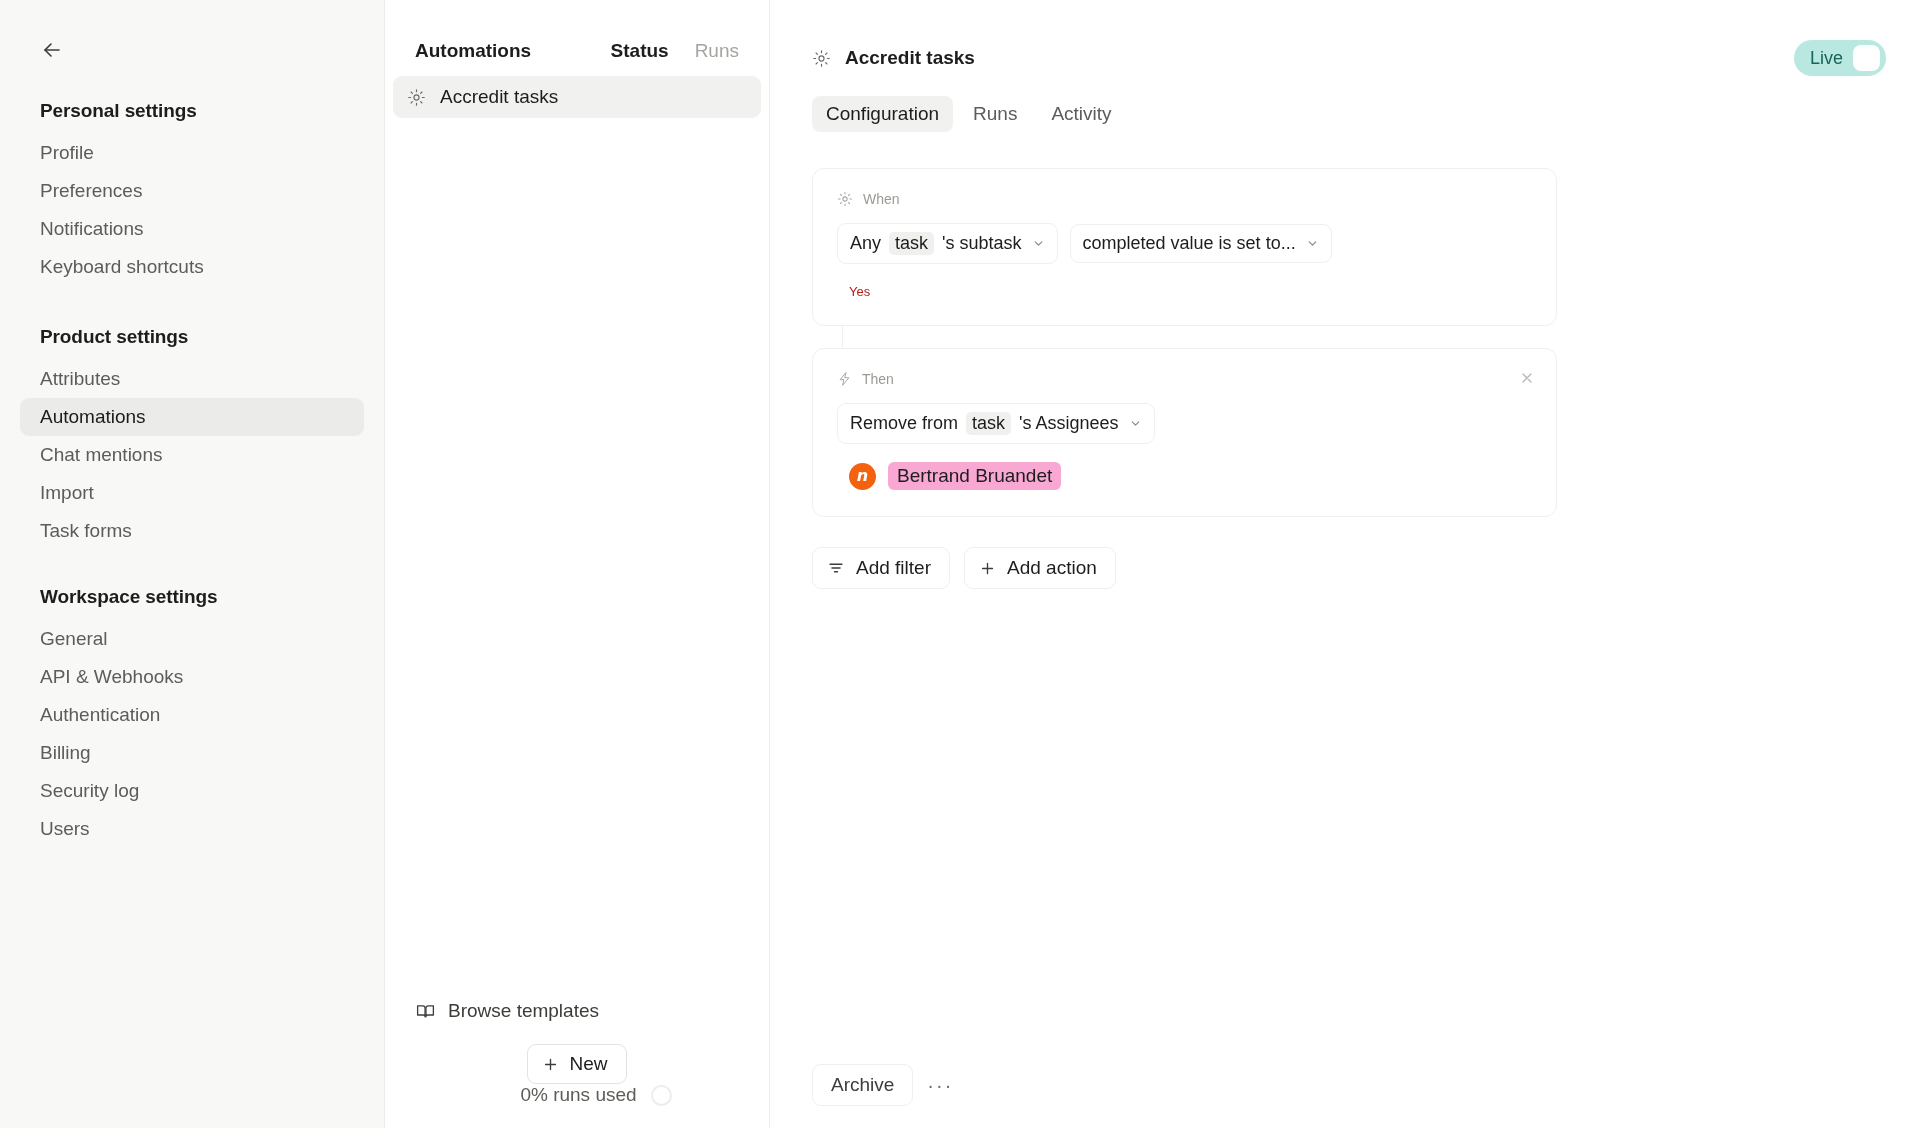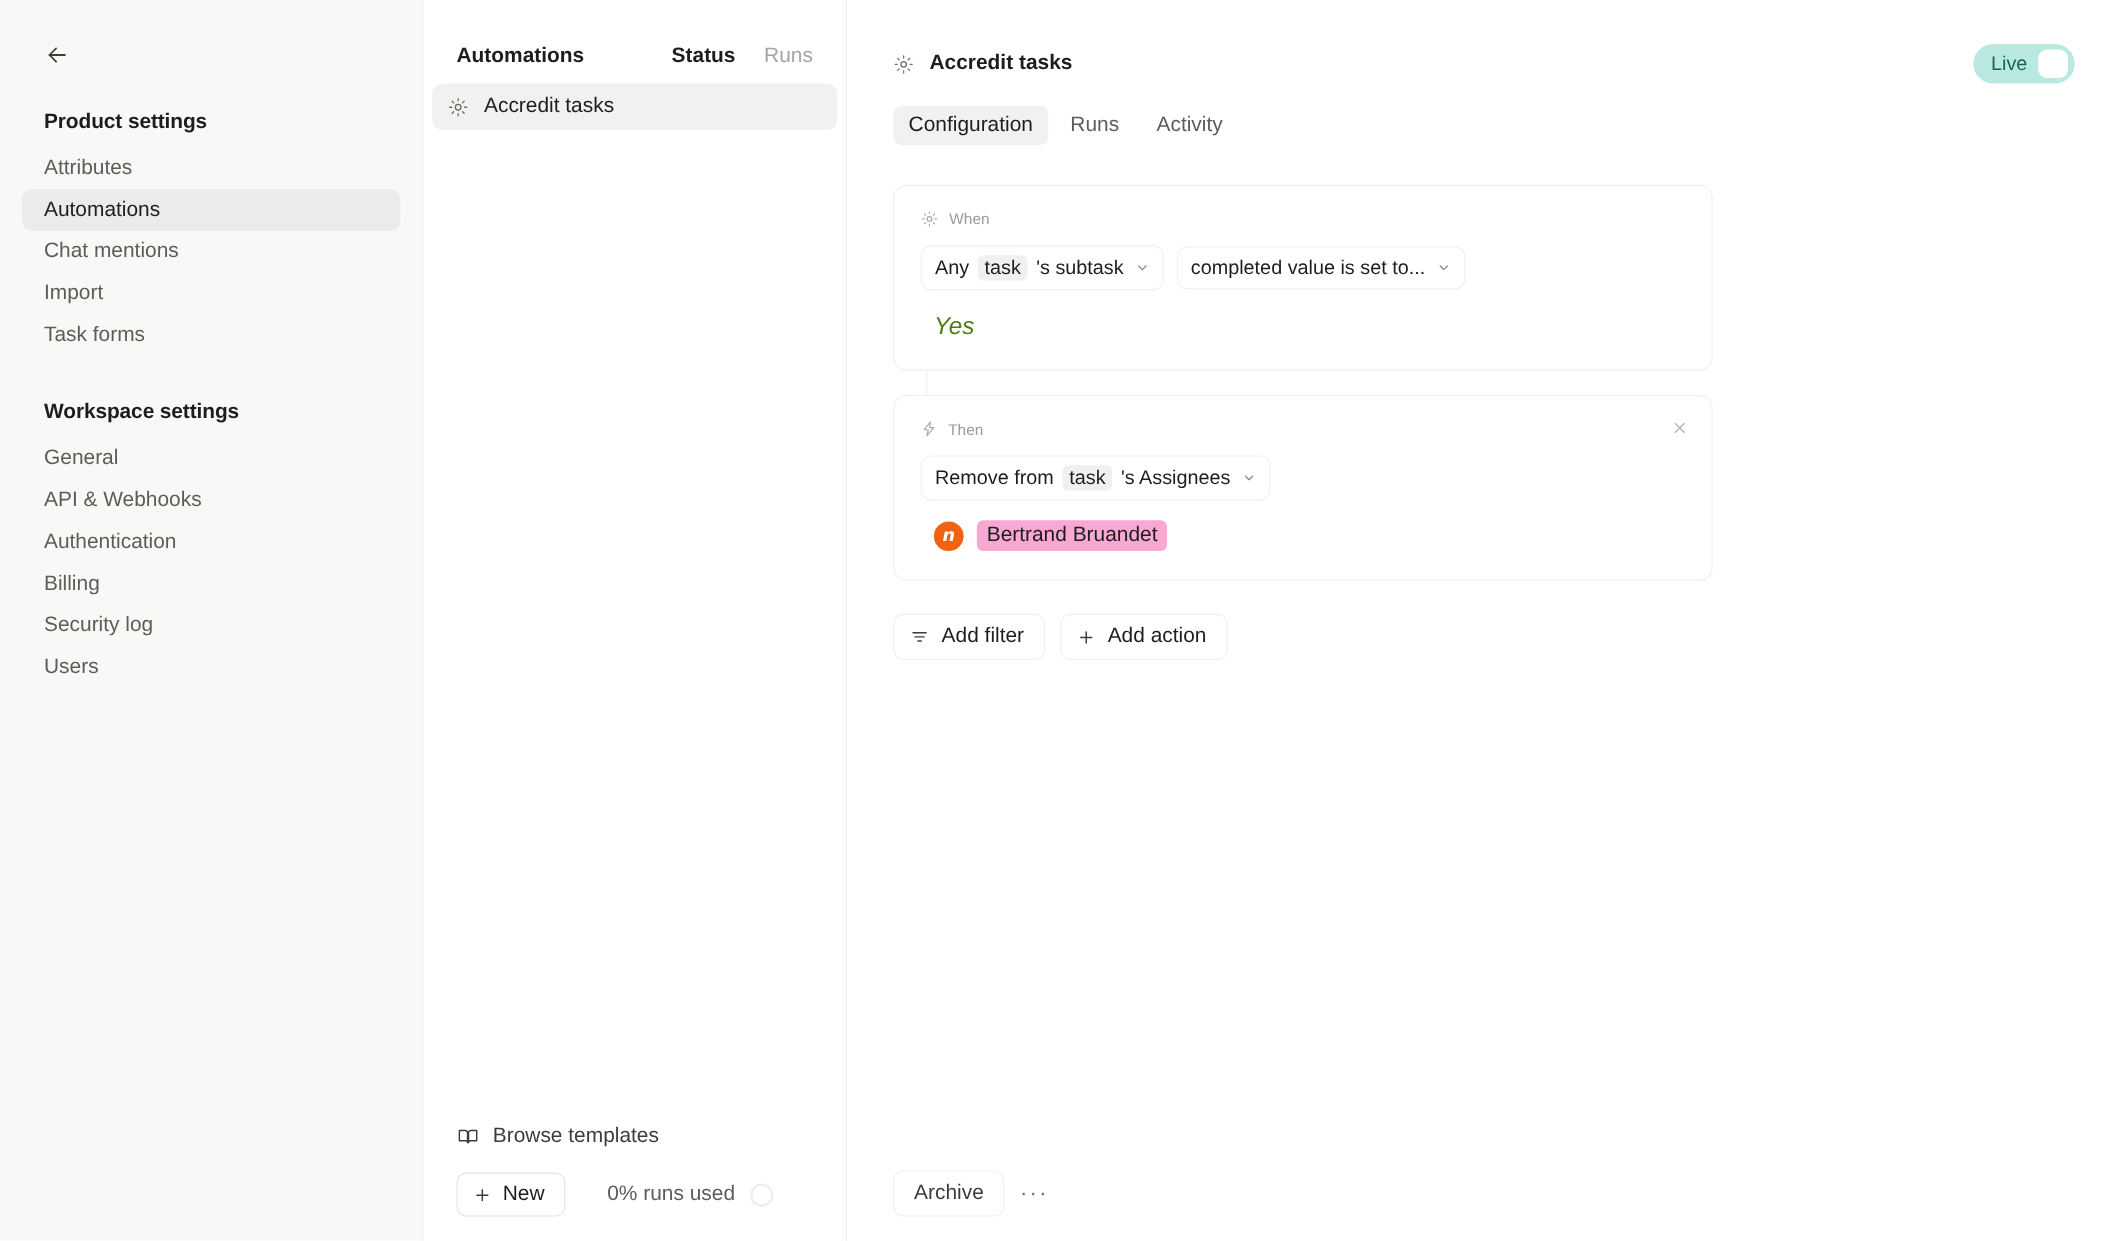--- a/index.html
+++ b/index.html
@@ -91,20 +91,21 @@
     font-size: 19px; color: #3c3c38;
     padding: 8px 14px 8px 14px;
     margin-left: -14px;
     border-radius: 8px;
     cursor: pointer;
     width: max-content;
   }
   .footer-row {
     display: flex; align-items: center;
     margin-top: 14px;
+    flex-direction: column;
   }
   .new-btn {
     display: flex; align-items: center; gap: 10px;
     border: 1px solid #e3e3e0;
     border-radius: 9px;
     padding: 8px 18px 8px 14px;
     font-size: 19px; color: #1d1d1b;
     background: #fff;
     cursor: pointer;
   }
@@ -184,22 +185,22 @@
     background: #fff;
     cursor: pointer;
     white-space: nowrap;
   }
   .chip .tok {
     background: #f0f0ee; border-radius: 5px;
     padding: 1px 6px; margin: 0 1px;
   }
   .chev { color: #8a8a85; font-size: 13px; margin-left: 3px; }
   .card-value {
-    font-size: 22px; color: #4d7c0f;
-    margin-top: 20px; padding-left: 12px; font-style: italic;
+    font-size: 13px; color: #b91c1c;
+    margin-top: 20px; padding-left: 12px;
   }
   .assignee-row {
     display: flex; align-items: center; gap: 12px;
     margin-top: 18px; padding-left: 12px;
   }
   .avatar {
     width: 27px; height: 27px; border-radius: 50%;
     background: #f2620f;
     display: flex; align-items: center; justify-content: center;
     color: #fff; font-size: 16px; font-weight: 700; font-style: italic;
@@ -256,20 +257,27 @@
     <div class="back-btn">
       <span class="ico">
         <svg width="24" height="24" viewBox="0 0 24 24" fill="none" stroke="#3c3c38" stroke-width="1.6" stroke-linecap="round" stroke-linejoin="round">
           <path d="M19 12H5"></path>
             <path d="M11 18l-6-6 6-6"></path>
         </svg>
       </span>
     </div>
     <div class="side-scroll">
 
+      <div class="side-group">
+        <div class="side-heading">Personal settings</div>
+        <div class="side-item">Profile</div>
+        <div class="side-item">Preferences</div>
+        <div class="side-item">Notifications</div>
+        <div class="side-item">Keyboard shortcuts</div>
+      </div>
 
       <div class="side-group">
         <div class="side-heading">Product settings</div>
         <div class="side-item">Attributes</div>
         <div class="side-item active">Automations</div>
         <div class="side-item">Chat mentions</div>
         <div class="side-item">Import</div>
         <div class="side-item">Task forms</div>
       </div>
 

